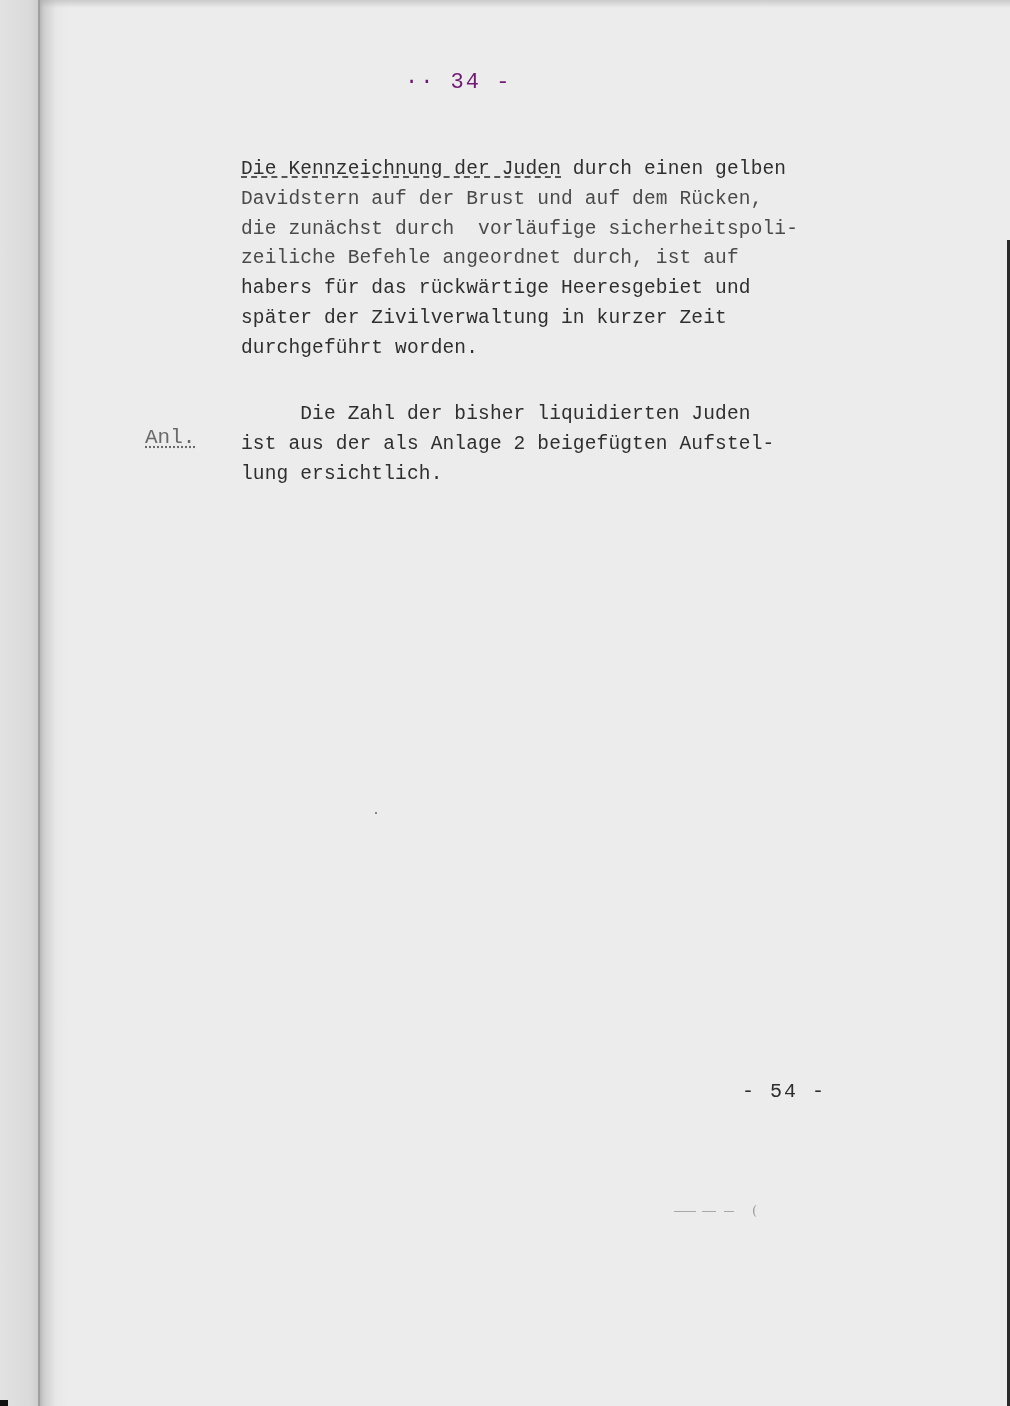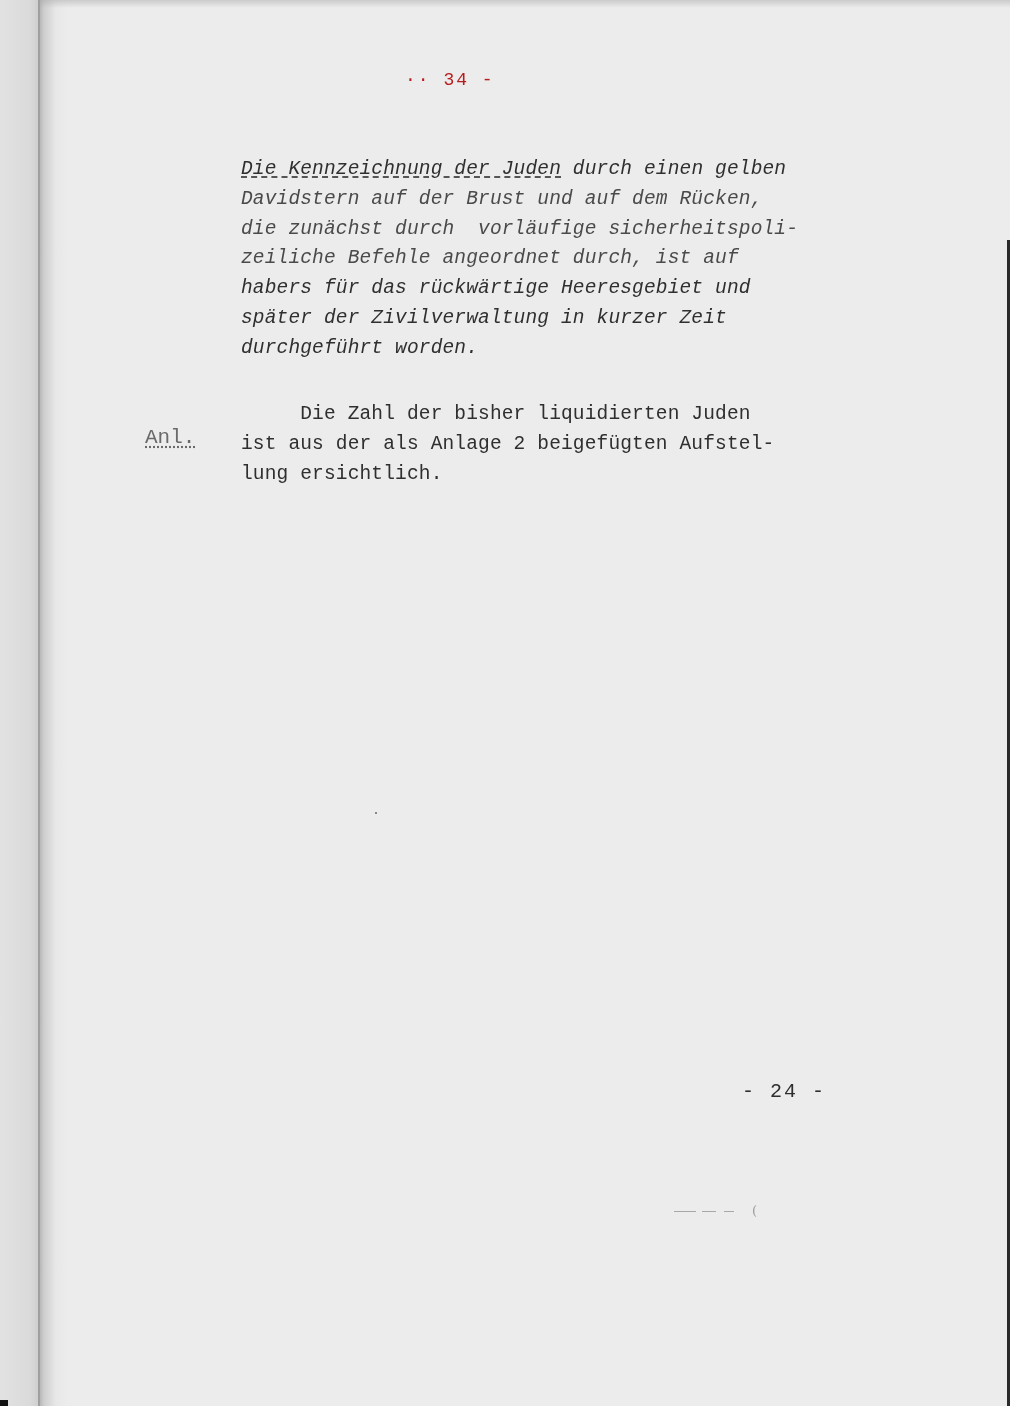--- a/index.html
+++ b/index.html
@@ -48,30 +48,29 @@
     }
     .corner-mark {
       position: absolute;
       left: 0; bottom: 0;
       width: 8px; height: 6px;
       background: #111;
     }
     .page-number-top {
       position: absolute;
       left: 405px; top: 70px;
-      font-size: 18px;
-      color: #b91c1c;
+      font-size: 22px;
+      color: #701a75;
       letter-spacing: 2px;
       white-space: pre;
     }
     .body-text {
       position: absolute;
       left: 241px; top: 155px;
       width: 600px;
-      font-style: italic;
     }
     .line {
       font-size: 19.5px;
       line-height: 29.8px;
       height: 29.8px;
       white-space: pre;
       color: #2f2f2f;
       letter-spacing: 0.15px;
     }
     .line.faint { color: #4a4a4a; }
@@ -154,21 +153,21 @@
   <div class="margin-note">Anl.</div>
 
   <div class="para2">
     <div class="line">     Die Zahl der bisher liquidierten Juden</div>
     <div class="line">ist aus der als Anlage 2 beigefügten Aufstel-</div>
     <div class="line">lung ersichtlich.</div>
   </div>
 
   <div class="speck"></div>
 
-  <div class="page-number-bottom">- 24 -</div>
+  <div class="page-number-bottom">- 54 -</div>
 
   <div class="stray-mark">
     <div class="dash" style="left:0;width:22px;"></div>
     <div class="dash" style="left:28px;width:14px;"></div>
     <div class="dash" style="left:50px;width:10px;"></div>
     <span class="paren">(</span>
   </div>
 </div>
 
 </body></html>

